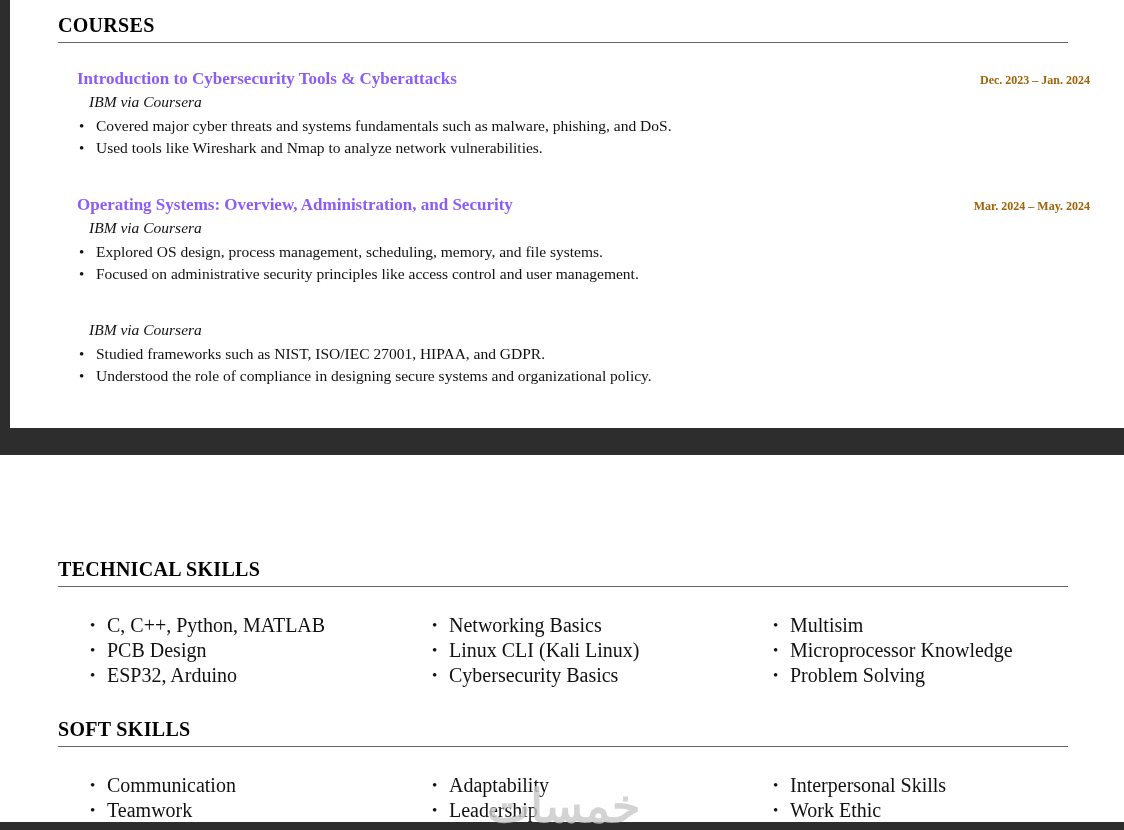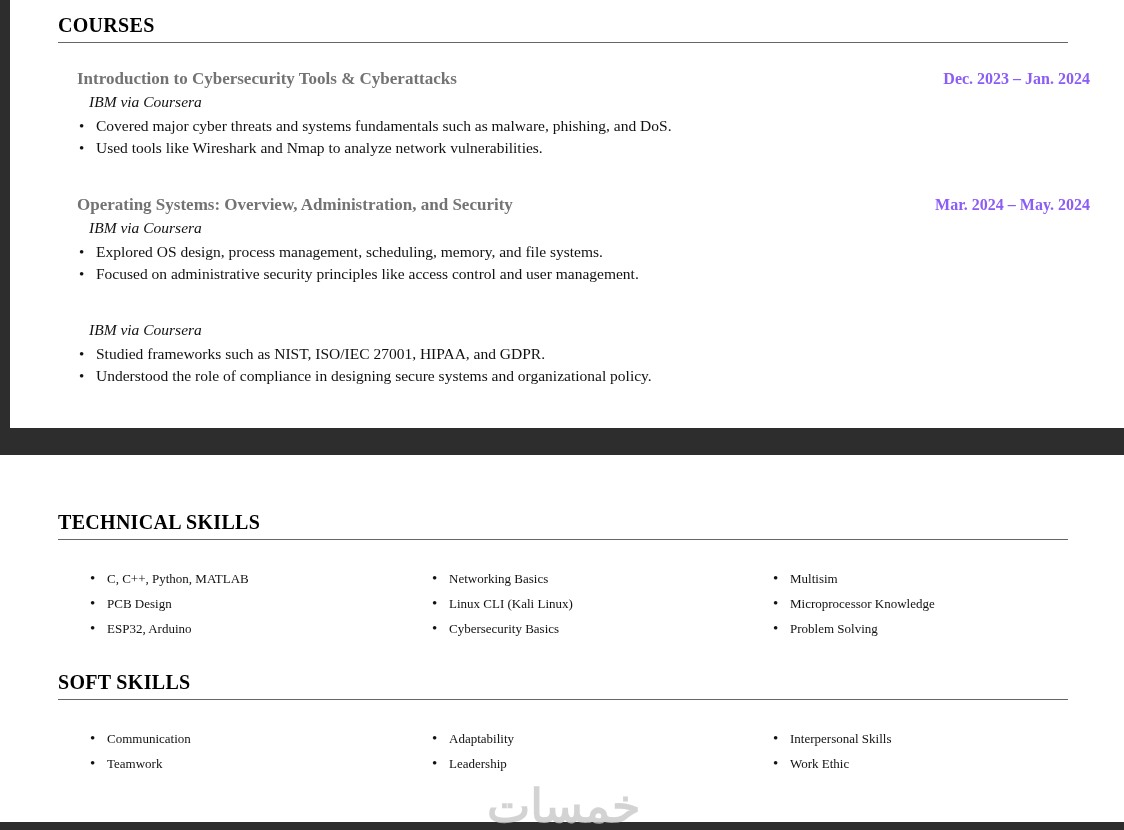--- a/index.html
+++ b/index.html
@@ -9,21 +9,21 @@
     font-family: "Liberation Serif", "DejaVu Serif", serif;
     color: #111;
     position: relative;
     overflow: hidden;
   }
   .page { position: absolute; background: #ffffff; }
   #page1 { left: 10px; top: 0; width: 1114px; height: 428px; }
   #page2 { left: 0; top: 455px; width: 1124px; height: 367px; }
 
   .p1-inner { padding: 14px 34px 0 48px; }
-  .p2-inner { padding: 56px 56px 0 58px; }
+  .p2-inner { padding: 56px 56px 0 58px; margin-top: 47px; }
 
   .section-heading {
     font-weight: bold;
     font-size: 20px;
     letter-spacing: 0.3px;
     color: #000;
   }
   .rule {
     height: 1px;
     background: #666;
@@ -31,22 +31,22 @@
   }
   #page1 .rule { margin-right: 22px; }
 
   .course { margin-top: 26px; margin-left: 19px; }
   .course + .course { margin-top: 36px; }
   .course-head {
     display: flex;
     justify-content: space-between;
     align-items: baseline;
   }
-  .course-title { font-weight: bold; font-size: 17px; color: #737373; }
-  .course-dates { font-weight: bold; font-size: 16px; white-space: nowrap; color: #8b5cf6; }
+  .course-title { font-weight: bold; font-size: 17px; color: #8b5cf6; }
+  .course-dates { font-weight: bold; font-size: 12px; white-space: nowrap; color: #a16207; }
   .provider { font-style: italic; font-size: 15.5px; margin-top: 4px; margin-left: 12px; }
 
   ul.bullets { list-style: none; margin: 4px 0 0 0; padding: 0; }
   ul.bullets li {
     position: relative;
     padding-left: 19px;
     font-size: 15.5px;
     line-height: 22px;
   }
   ul.bullets li::before {
@@ -59,21 +59,21 @@
   .skills-grid {
     display: grid;
     grid-template-columns: 342px 341px auto;
     margin-top: 26px;
     margin-left: 32px;
   }
   ul.skills { list-style: none; margin: 0; padding: 0; }
   ul.skills li {
     position: relative;
     padding-left: 17px;
-    font-size: 13px;
+    font-size: 20px;
     line-height: 25px;
   }
   ul.skills li::before {
     content: "\2022";
     position: absolute;
     left: 0;
     font-size: 15px;
   }
 
   .soft-heading { margin-top: 30px; }

